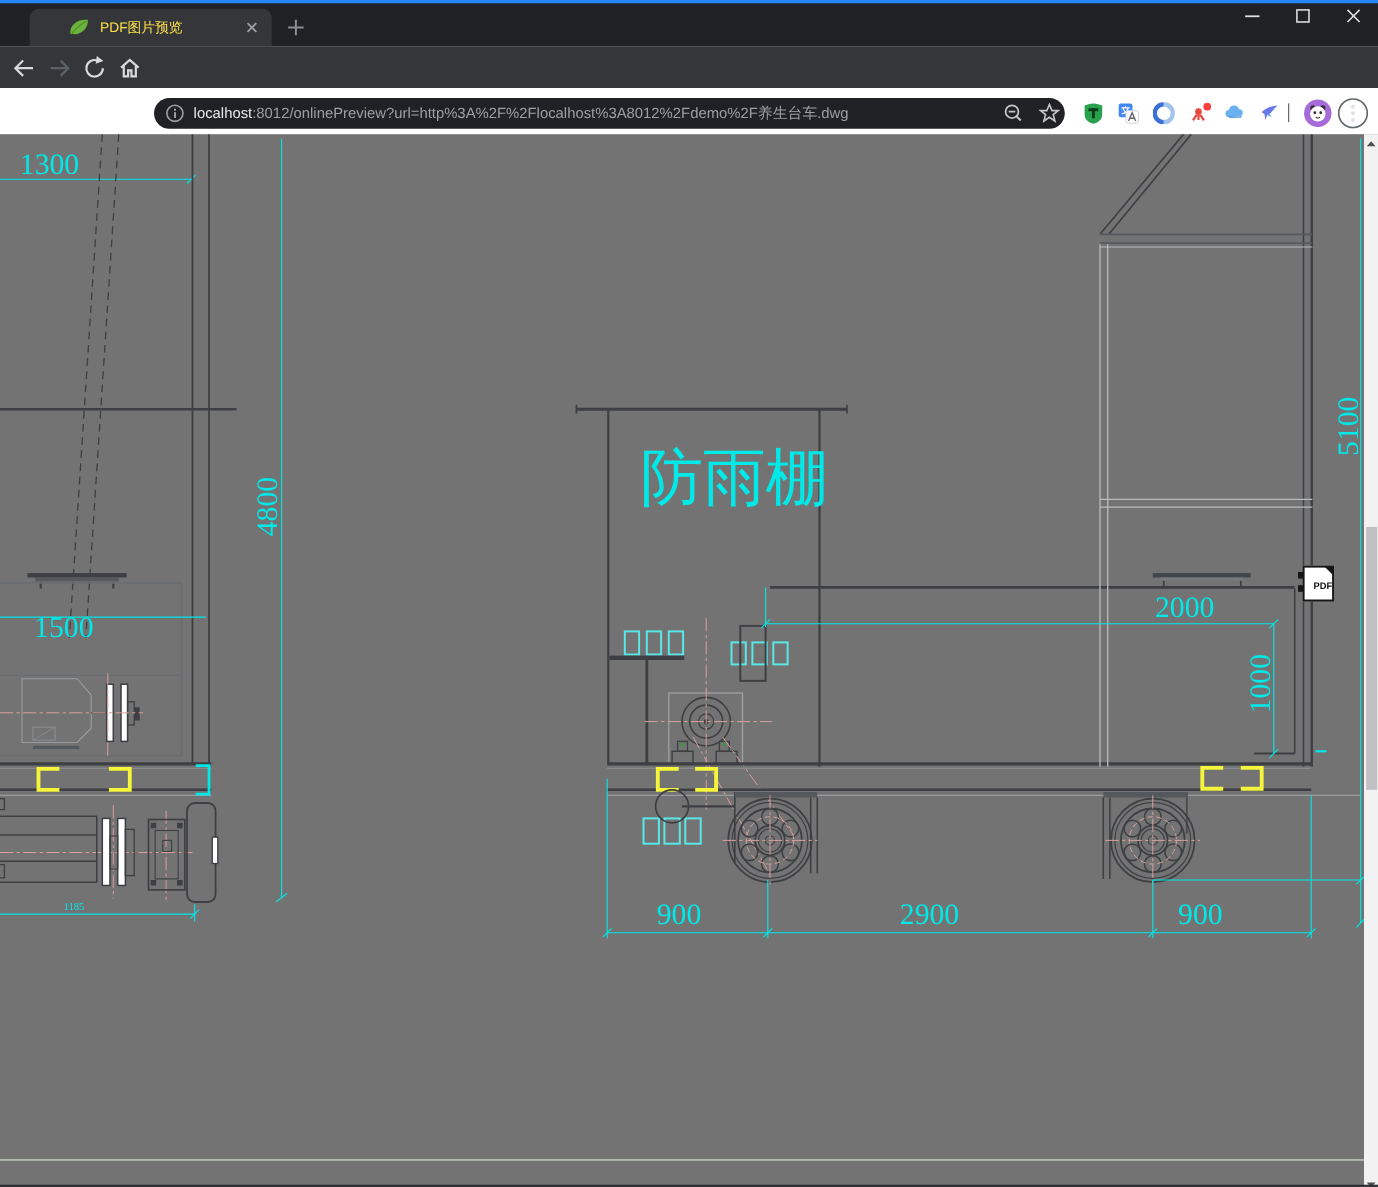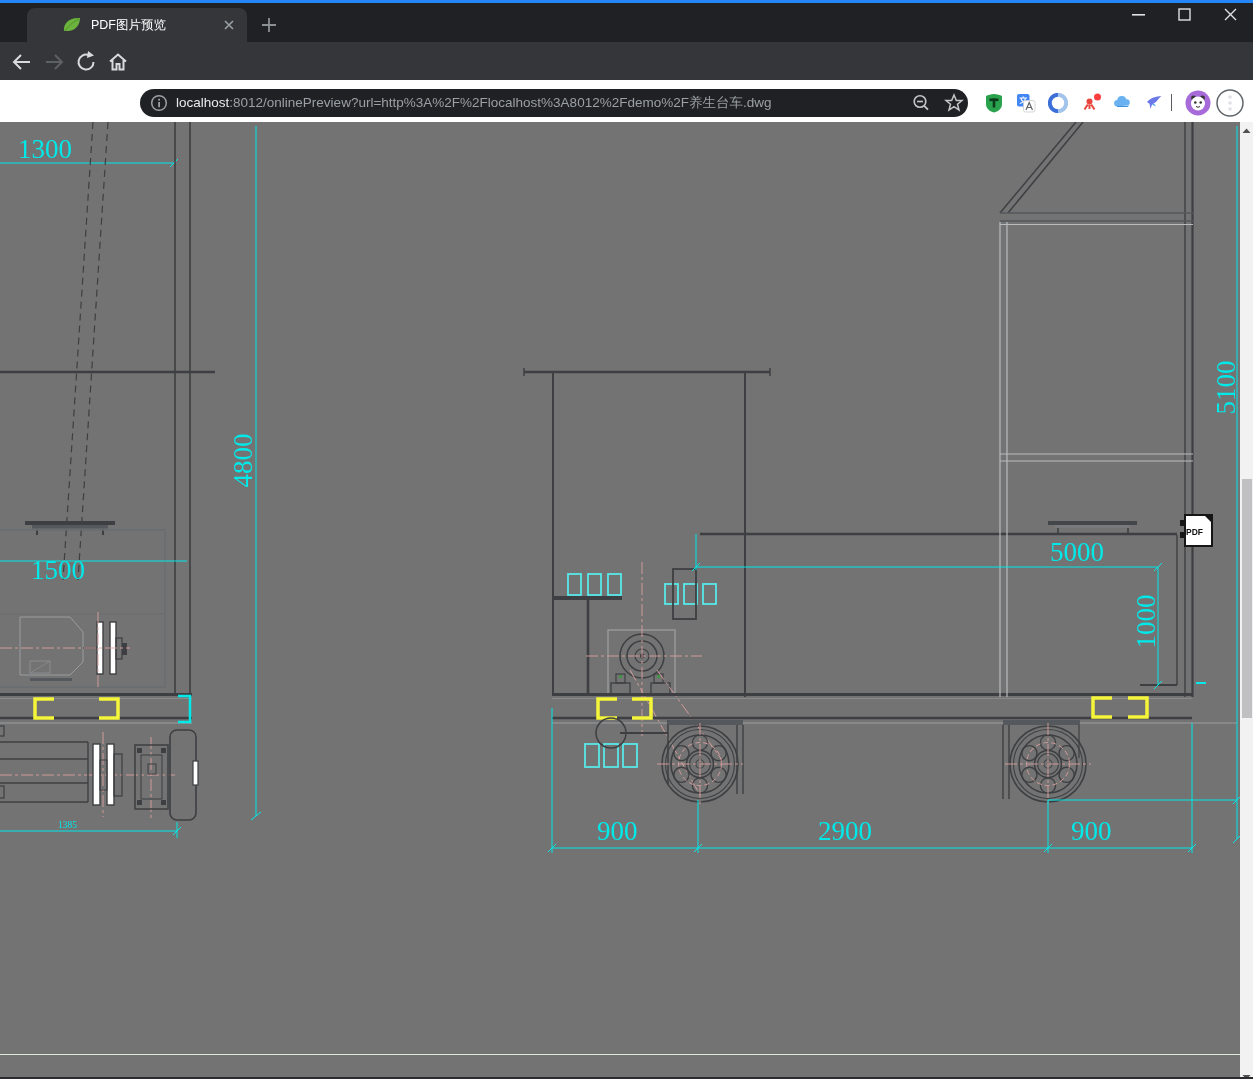--- a/index.html
+++ b/index.html
@@ -4,42 +4,42 @@
 <style>
   html,body{margin:0;padding:0;width:1253px;height:1079px;overflow:hidden;background:#fff;
     font-family:"Liberation Sans",sans-serif;}
   .abs{position:absolute;}
   
   #titlebar{position:absolute;left:0;top:0;width:1253px;height:42px;background:#202124;}
   #accent{position:absolute;left:0;top:0;width:1253px;height:3px;background:#2586f7;}
   #tab{position:absolute;left:27px;top:8px;width:220px;height:34px;background:#35363a;
     border-radius:8px 8px 0 0;}
   #tab-title{position:absolute;left:64px;top:0;height:34px;line-height:34px;font-size:12.5px;
-    color:#ffffff;white-space:nowrap;overflow:hidden;max-width:125px;}
+    color:#fde047;white-space:nowrap;overflow:hidden;max-width:125px;}
   #toolbar{position:absolute;left:0;top:42px;width:1253px;height:38px;background:#35363a;}
   #omnibox{position:absolute;left:140px;top:47px;width:828px;height:28px;border-radius:14px;
     background:#202124;}
   #url{position:absolute;left:176px;top:47px;height:28px;line-height:28px;font-size:13.5px;white-space:nowrap;}
   #url .host{color:#e8eaed;}
   #url .rest{color:#9aa0a6;}
   .winbtn{position:absolute;top:0;width:34px;height:30px;}
   
   #content{position:absolute;left:0;top:80px;width:1253px;height:997px;background:#737373;margin-top:42px;}
   .dim{position:absolute;color:#00e9e9;font-family:"Liberation Serif",serif;font-size:27px;
     line-height:1;white-space:nowrap;z-index:5;}
   .rot{width:120px;text-align:center;transform:rotate(-90deg);}
   #shelter-label{position:absolute;left:582px;top:281px;color:#00e9e9;font-size:57px;line-height:1.15;
     font-family:"Liberation Sans",sans-serif;font-weight:500;letter-spacing:0px;z-index:5;}
   #page-edge{position:absolute;left:0;top:932px;width:1240px;height:1px;background:#dcead8;}
   
   #pdf-badge{position:absolute;left:1184px;top:392px;width:25px;height:29px;background:#fff;
     border:2px solid #161616;z-index:8;}
   #pdf-fold{position:absolute;right:-1px;top:-1px;width:0;height:0;
     border-left:8px solid transparent;border-top:8px solid #161616;}
-  #pdf-label{position:absolute;left:0;right:0;top:11px;text-align:left;font-size:8.5px;
+  #pdf-label{position:absolute;left:0;right:0;top:11px;text-align:right;font-size:8.5px;
     font-weight:bold;color:#111;font-family:"Liberation Sans",sans-serif;}
   .pdf-tab{position:absolute;left:-6px;width:5px;height:6px;background:#161616;}
   
   #vsb{position:absolute;left:1240px;top:0px;width:13px;height:982px;background:#f2f2f2;}
   #vsb-thumb{position:absolute;left:1.5px;top:357px;width:10px;height:239px;background:#c0c0c3;}
   #hsb{position:absolute;left:0;top:982px;width:1240px;height:15px;background:#f2f2f2;}
   #hsb-thumb{position:absolute;left:532px;top:2px;width:143px;height:11px;background:#c0c0c3;}
   #sb-corner{position:absolute;left:1240px;top:982px;width:13px;height:15px;background:#ececec;}
   #bottom-border{position:absolute;left:0;top:1077px;width:1253px;height:2px;background:#2a2c2f;}
   svg{display:block;}
@@ -406,22 +406,23 @@
         <line x1="1154" y1="647" x2="1162" y2="639"></line>
         <line x1="1237" y1="84" x2="1237" y2="797"></line>
         <line x1="1233" y1="801" x2="1241" y2="793"></line>
       </g>
     </g>
   </svg>
 
   <div class="dim" style="left:18px;top:14px;">1300</div>
   <div class="dim rot" style="left:183px;top:325px;">4800</div>
   <div class="dim" style="left:31px;top:435px;">1500</div>
-  <div class="dim" style="left:58px;top:699px;font-size:9.5px;">1385</div>
-  <div class="dim" style="left:1050px;top:417px;">5000</div>
+  <div class="dim" style="left:58px;top:699px;font-size:9.5px;">1185</div>
+  <div id="shelter-label">防雨棚</div>
+  <div class="dim" style="left:1050px;top:417px;">2000</div>
   <div class="dim rot" style="left:1086px;top:486px;">1000</div>
   <div class="dim rot" style="left:1166px;top:252px;">5100</div>
   <div class="dim" style="left:597px;top:696px;">900</div>
   <div class="dim" style="left:818px;top:696px;">2900</div>
   <div class="dim" style="left:1071px;top:696px;">900</div>
 
   <div id="pdf-badge">
     <div id="pdf-fold"></div>
     <div class="pdf-tab" style="top:4px;"></div>
     <div class="pdf-tab" style="top:16px;"></div>

